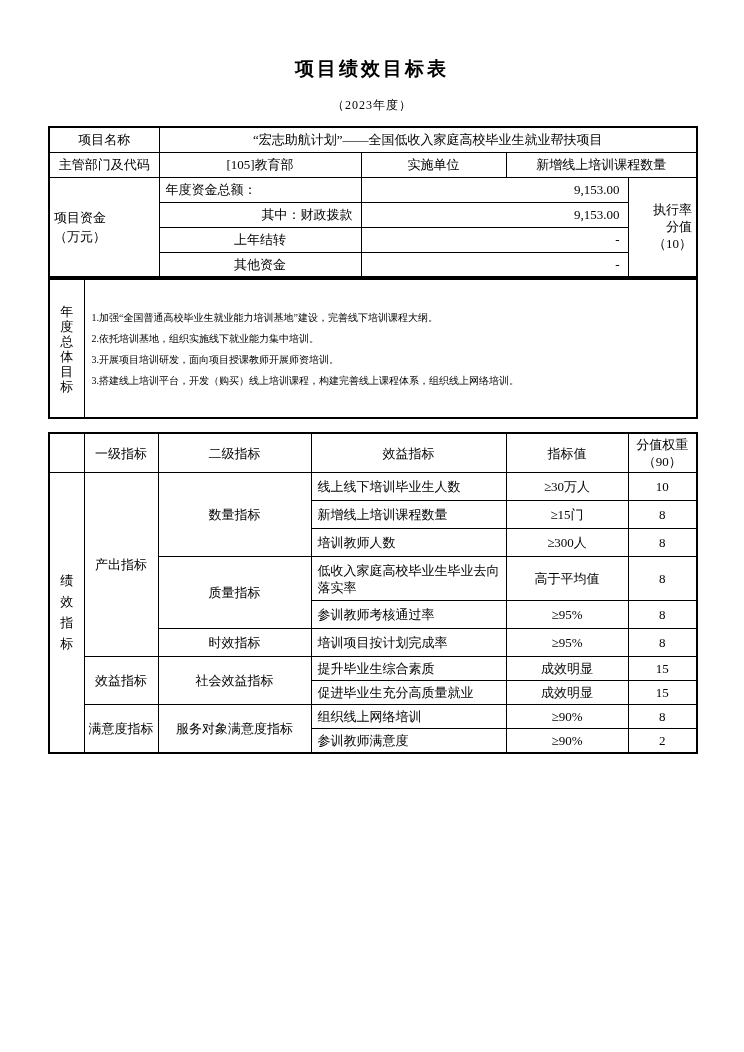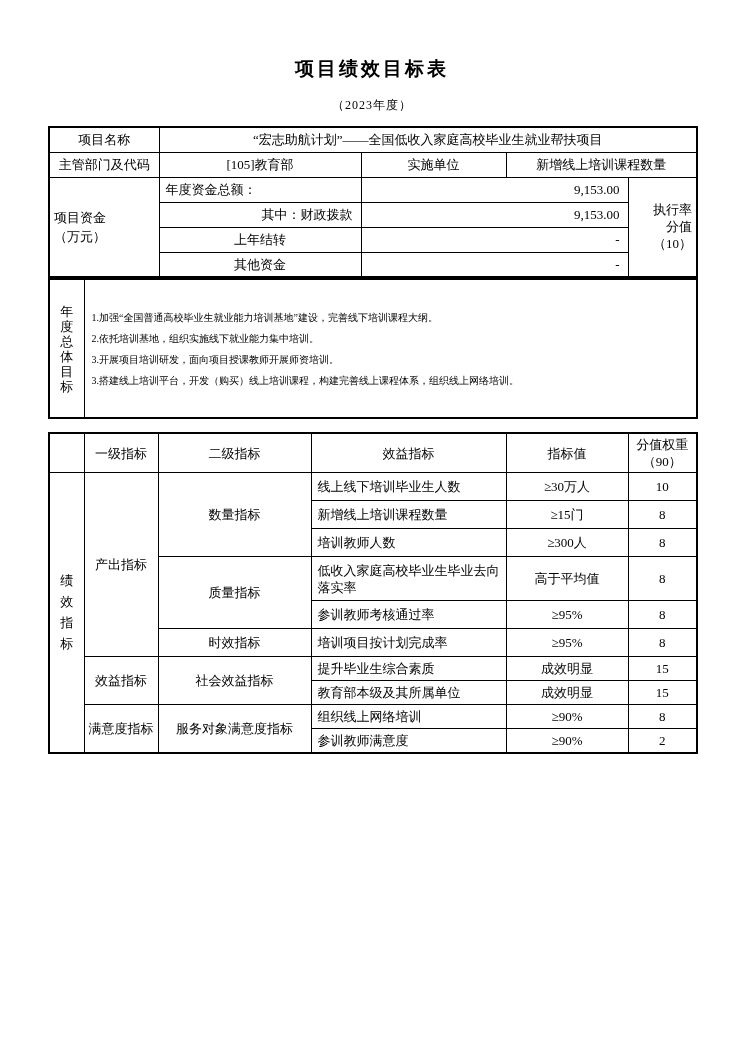--- a/index.html
+++ b/index.html
@@ -177,21 +177,21 @@
         <td class="c">8</td>
       </tr>
       <tr class="h24">
         <td class="c" rowspan="2">效益指标</td>
         <td class="c" rowspan="2">社会效益指标</td>
         <td class="l">提升毕业生综合素质</td>
         <td class="c">成效明显</td>
         <td class="c">15</td>
       </tr>
       <tr class="h24">
-        <td class="l">教育部本级及其所属单位</td>
+        <td class="l">促进毕业生充分高质量就业</td>
         <td class="c">成效明显</td>
         <td class="c">15</td>
       </tr>
       <tr class="h24">
         <td class="c" rowspan="2">满意度指标</td>
         <td class="c" rowspan="2">服务对象满意度指标</td>
         <td class="l">组织线上网络培训</td>
         <td class="c">≥90%</td>
         <td class="c">8</td>
       </tr>

